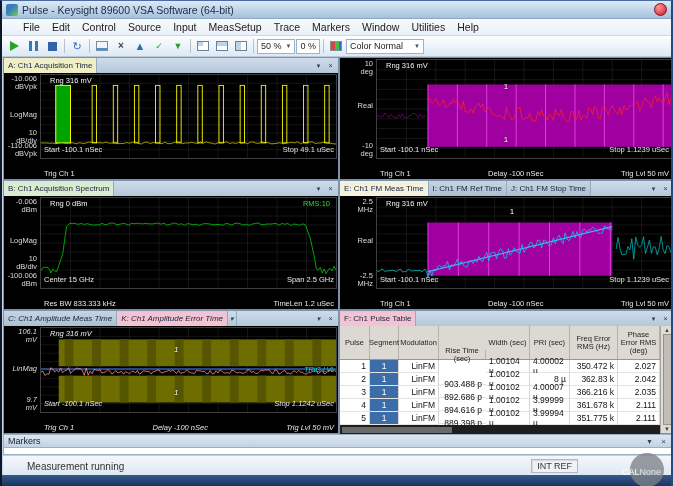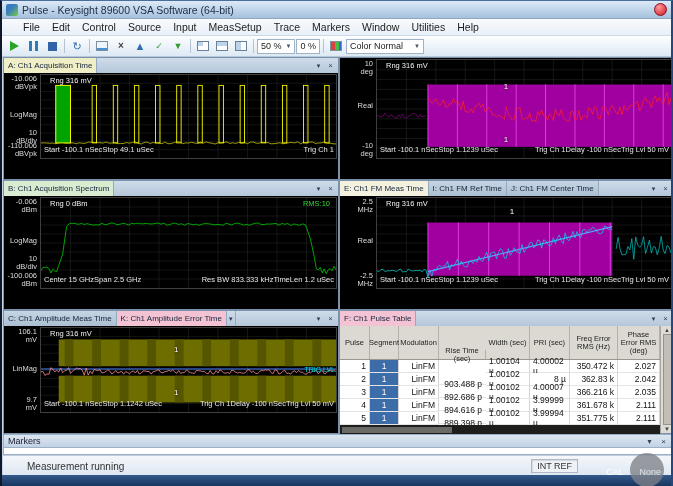--- a/index.html
+++ b/index.html
@@ -39,21 +39,21 @@
   .sh-grid.q i{left:0;top:0;width:5px;height:4px;}
   .sh-grid.h i{left:0;top:0;width:100%;height:4px;}
   .sh-grid.v i{left:0;top:0;width:5px;height:100%;}
   
   .main{position:absolute;top:56px;left:1px;width:671px;height:377px;background:#8ca4bc;}
   .panel{position:absolute;border:1px solid #7a92ac;display:flex;flex-direction:column;background:#000;}
   #panel-a{left:0;top:0;width:336px;height:123px;}
   #panel-d{left:336px;top:0;width:335px;height:123px;}
   #panel-b{left:0;top:123px;width:336px;height:130px;}
   #panel-e{left:336px;top:123px;width:335px;height:130px;}
-  #panel-c{left:0;top:253px;width:336px;height:124px;}
+  #panel-c{left:0;top:253px;width:336px;height:124px;font-style:italic;}
   #panel-f{left:336px;top:253px;width:335px;height:124px;}
   .phead{height:15px;background:linear-gradient(#cfdcea,#b4c7da);display:flex;align-items:stretch;
          font-size:8px;color:#15233a;flex:none;}
   .ptab{display:flex;align-items:center;padding:0 4px;border-right:1px solid #93aac1;white-space:nowrap;
         background:linear-gradient(#c6d5e4,#aabfd2);}
   .ptab.act-yellow{background:#efeec6;}
   .ptab.act-green{background:#d9ecd2;}
   .ptab.act-pink{background:#f3c3d3;}
   .ptab.act-cream{background:#f4f1df;}
   .ptab-drop{display:flex;align-items:center;padding:0 2px;border-right:1px solid #93aac1;font-size:7px;color:#2c3e55;}
@@ -67,21 +67,21 @@
   .ydiv{top:calc(36% + 18px);}
   .ybot{bottom:21px;}
   .plotw{flex:1;position:relative;min-width:0;}
   .grat{position:absolute;left:0;right:1px;top:1px;bottom:20px;border:1px solid #3f3f3f;}
   .grat svg{width:100%;height:100%;display:block;}
   .rng{position:absolute;top:3px;left:10px;font-size:7.5px;color:#f2f2f2;z-index:2;}
   .rms{position:absolute;top:3px;right:8px;font-size:7.5px;color:#35d435;z-index:2;}
   .mk{position:absolute;color:#fff;font-size:8px;z-index:2;text-shadow:0 0 2px #000;}
   .triglab{position:absolute;right:3px;top:37%;color:#00dede;font-size:7px;z-index:2;}
   .xlab{position:absolute;left:2px;right:2px;bottom:0;height:34px;font-size:7.5px;color:#e6e6e6;
-        display:flex;justify-content:space-between;padding:1px 2px;}
+        display:flex;flex-direction:column;justify-content:space-between;padding:1px 2px;}
   .xrow{display:flex;justify-content:space-between;line-height:8px;}
   
   #panel-f .pbody{background:#fff;flex-direction:row;}
   .tcols{flex:1;display:flex;flex-direction:column;min-width:0;}
   .thead{display:flex;height:34px;background:#dcd9d3;border-bottom:1px solid #9a968f;font-size:7.5px;color:#222;}
   .th{border-right:1px solid #b5b1aa;display:flex;align-items:center;justify-content:center;text-align:center;
       padding:0 1px;line-height:8px;flex:none;}
   .trow{display:flex;height:13px;font-size:8.5px;color:#111;flex:none;}
   .td{border-right:1px solid #d6d6d6;border-bottom:1px solid #e4e4e4;display:flex;align-items:center;
       justify-content:flex-end;padding:0 3px;flex:none;background:#fff;}
@@ -104,21 +104,21 @@
   .statusbar{position:absolute;top:454px;left:1px;width:671px;height:21px;display:flex;align-items:center;
              background:linear-gradient(#f4f7fb,#dde7f2);padding:0 24px;font-size:10px;color:#333;
              border-top:1px solid #c3cfdc;}
   .status-right{margin-left:auto;display:flex;align-items:center;gap:6px;padding-right:72px;}
   .pane{border:1px solid #aeb9c6;background:#eef2f7;box-shadow:inset 1px 1px 1px rgba(0,0,0,.10);
         padding:0 5px;font-size:9px;height:14px;display:flex;align-items:center;}
   .bottom-frame{position:absolute;bottom:0;left:0;width:100%;height:11px;
                 background:linear-gradient(#35598c,#17365f);}
   .cal-circle{position:absolute;right:7px;top:452px;width:34px;height:34px;border-radius:50%;
               background:rgba(125,130,136,.78);z-index:5;}
-  .cal-group{position:absolute;right:10px;top:466px;z-index:6;display:flex;gap:16px;
+  .cal-group{position:absolute;right:10px;top:466px;z-index:6;display:flex;gap:0;
              color:#fff;font-size:9px;}
   .cal-group span:last-child{color:#dfe4ea;}
 </style>
 </head>
 <body>
 
 <div class="window">
 
   <div class="titlebar">
     <div class="app-icon"></div>
@@ -425,21 +425,21 @@
 
     <div class="panel" id="panel-e">
       <div class="phead">
         <div class="ptab act-cream">
             <span>E: Ch1 FM Meas Time</span>
           </div>
         <div class="ptab">
             <span>I: Ch1 FM Ref Time</span>
           </div>
         <div class="ptab">
-            <span>J: Ch1 FM Center Time</span>
+            <span>J: Ch1 FM Stop Time</span>
           </div>
         <div class="pctrl">
           <div class="pc-btn">▾</div>
           <div class="pc-btn">×</div>
         </div>
       </div>
       <div class="pbody">
         <div class="ygut">
           <div class="ylab ytop">
               <div>2.5</div>

